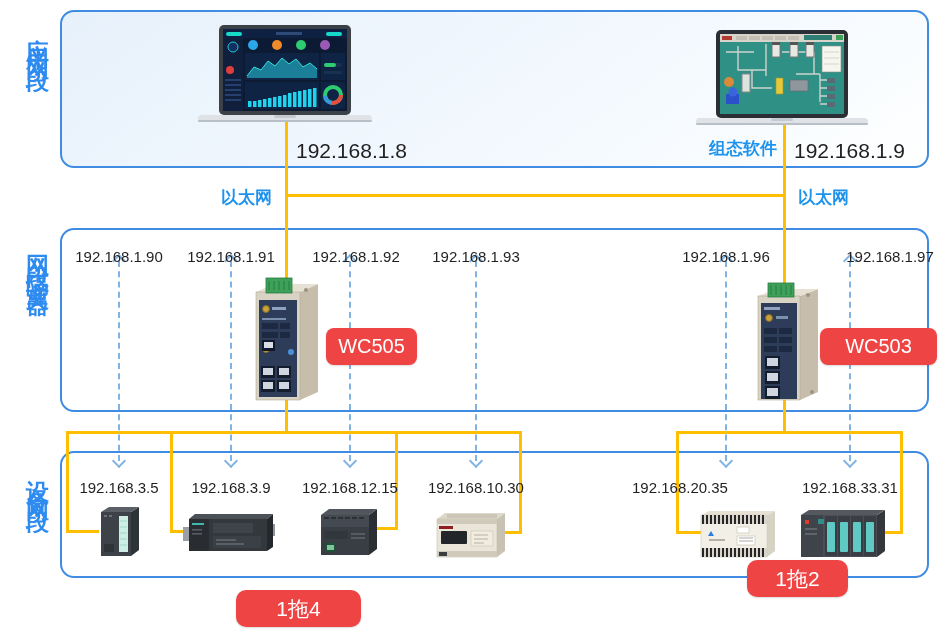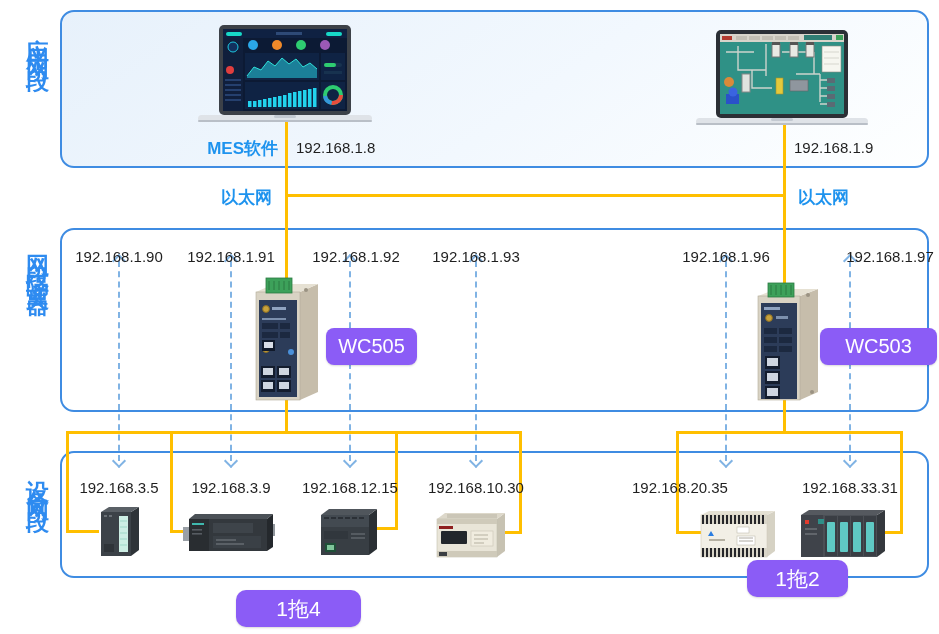--- a/index.html
+++ b/index.html
@@ -32,24 +32,24 @@
   .chev{width:8px;height:8px;border-top:2px solid #80b3e4;border-right:2px solid #80b3e4;flex:none;}
   .chev-up{transform:rotate(-45deg);margin-bottom:-5px;}
   .chev-down{transform:rotate(135deg);margin-top:-5px;}
 
   
   .ip{position:absolute;transform:translateX(-50%);font-size:15px;color:#1f1f1f;white-space:nowrap;z-index:3;margin-top:7px;}
   .m-ip{top:241px;}
   .d-ip{top:472px;}
   .blue-label{position:absolute;color:#1e93ee;font-weight:bold;font-size:17px;white-space:nowrap;z-index:3;}
   .soft-name{top:137px;text-align:right;}
-  .soft-ip{position:absolute;top:139px;font-size:15px;color:#1f1f1f;white-space:nowrap;z-index:3;}
-
-  
-  .btn{position:absolute;background:#8b5cf6;color:#fff;display:flex;align-items:center;justify-content:center;
+  .soft-ip{position:absolute;top:139px;font-size:21px;color:#1f1f1f;white-space:nowrap;z-index:3;}
+
+  
+  .btn{position:absolute;background:#ef4444;color:#fff;display:flex;align-items:center;justify-content:center;
        border-radius:8px;font-size:20px;z-index:4;box-shadow:0 1px 2px rgba(0,0,0,.15);}
   .badge{border-radius:10px;font-size:21px;}
 
   
   .img-wrap{position:absolute;z-index:3;line-height:0;}
 </style>
 </head>
 <body>
 
 <div class="canvas">
@@ -195,22 +195,22 @@
       <rect x="80" y="48" width="7" height="16" fill="#e3c93c" stroke="#a8922a" stroke-width="0.6"></rect>
       <rect x="94" y="50" width="18" height="11" fill="#8f969e" stroke="#666" stroke-width="0.6"></rect>
       <rect x="30" y="64" width="13" height="10" fill="#2a51c9"></rect>
         <circle cx="37" cy="62" r="4.5" fill="#3a64e0"></circle>
       <rect x="0" y="88" width="172" height="7" rx="3.5" fill="#dfe3e8"></rect>
       <rect x="75" y="88" width="22" height="3" rx="1.5" fill="#c3c9d1"></rect>
       <rect x="0" y="93" width="172" height="2" rx="1" fill="#b9bfc7"></rect>
     </svg>
   </div>
 
-  <div class="blue-label soft-name" style="left:170px;width:108px">MES软件</div>
   <div class="soft-ip" style="left:296px">192.168.1.8</div>
+  <div class="blue-label soft-name" style="left:669px;width:108px">组态软件</div>
   <div class="soft-ip" style="left:794px">192.168.1.9</div>
 
   <div class="blue-label" style="left:180px;top:186px;width:92px;text-align:right">以太网</div>
   <div class="blue-label" style="left:798px;top:186px">以太网</div>
 
   <div class="ip m-ip" style="left:119px">192.168.1.90</div>
   <div class="ip m-ip" style="left:231px">192.168.1.91</div>
   <div class="ip m-ip" style="left:356px">192.168.1.92</div>
   <div class="ip m-ip" style="left:476px">192.168.1.93</div>
   <div class="ip m-ip" style="left:726px">192.168.1.96</div>

